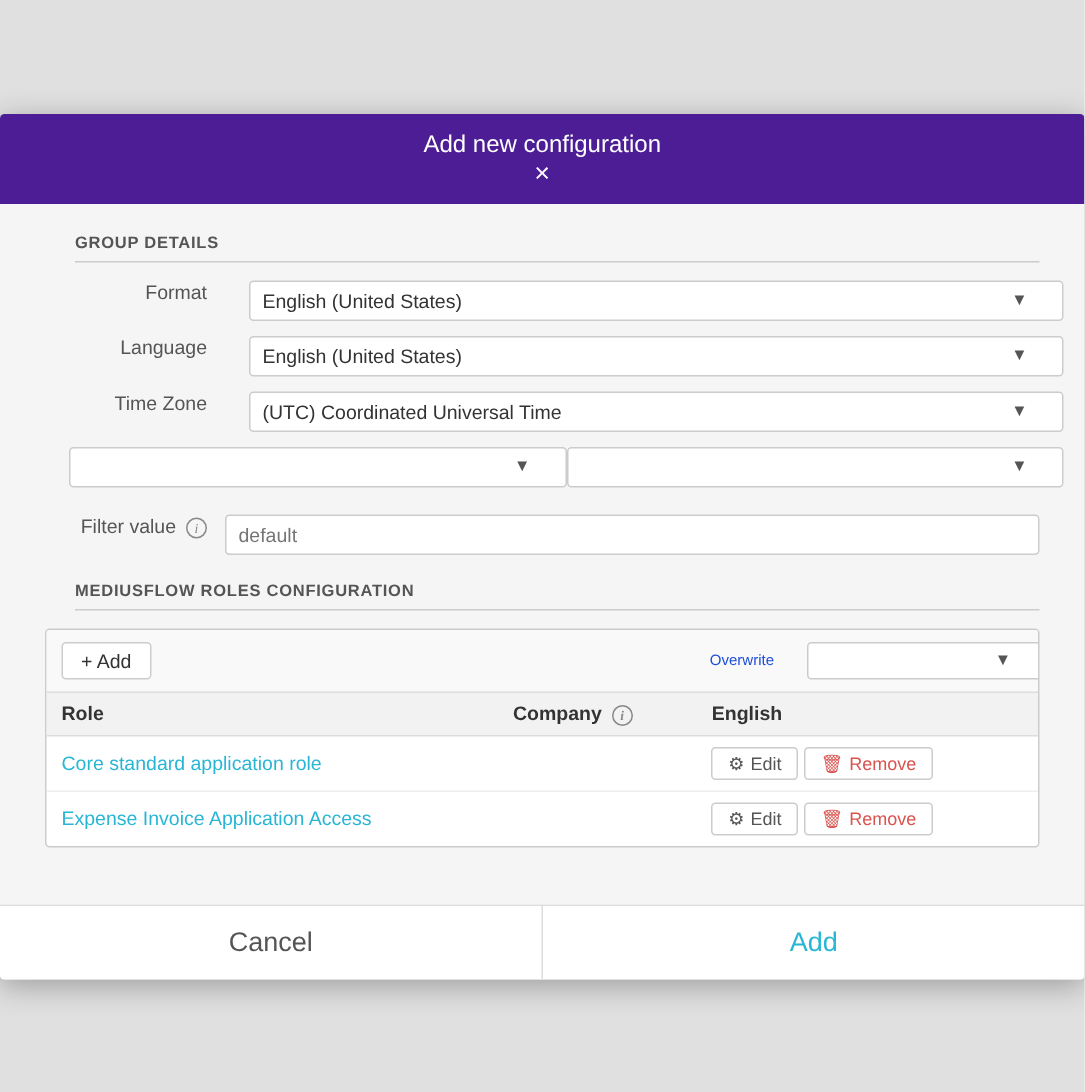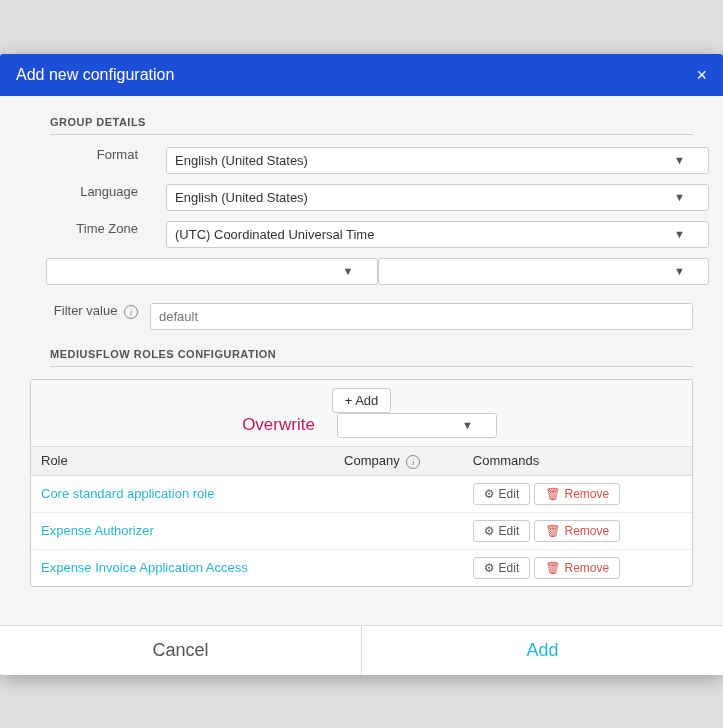--- a/index.html
+++ b/index.html
@@ -13,26 +13,27 @@
       min-height: 100vh;
     }
     .modal {
       width: 723px;
       background: #fff;
       border-radius: 3px;
       overflow: hidden;
       box-shadow: 0 4px 20px rgba(0,0,0,0.3);
     }
     .modal-header {
-      background: #1d4ed8;
+      background: #4c1d95;
       color: #fff;
       padding: 12px 16px;
       display: flex;
       justify-content: space-between;
       align-items: center;
+      flex-direction: column;
     }
     .modal-header h2 {
       font-size: 16px;
       font-weight: normal;
     }
     .close-btn {
       background: none;
       border: none;
       color: #fff;
       font-size: 18px;
@@ -150,53 +151,52 @@
       background: #fff;
       overflow: hidden;
     }
     .roles-toolbar {
       display: flex;
       align-items: center;
       padding: 8px 10px;
       background: #f9f9f9;
       border-bottom: 1px solid #ddd;
       justify-content: space-between;
-      flex-direction: column;
     }
     .add-btn {
       display: flex;
       align-items: center;
       gap: 4px;
       padding: 4px 12px;
       border: 1px solid #ccc;
       border-radius: 3px;
       background: #fff;
       font-size: 13px;
       color: #333;
       cursor: pointer;
     }
     .overwrite-row {
       display: flex;
       align-items: center;
       gap: 6px;
     }
     .overwrite-label {
-      font-size: 17px;
-      color: #be185d;
+      font-size: 10px;
+      color: #1d4ed8;
     }
     .roles-table {
       width: 100%;
       border-collapse: collapse;
     }
     .roles-table th {
       text-align: left;
       padding: 6px 10px;
       background: #f2f2f2;
       border-bottom: 1px solid #ddd;
-      font-weight: normal;
+      font-weight: bold;
       font-size: 13px;
       color: #333;
     }
     .roles-table td {
       padding: 7px 10px;
       border-bottom: 1px solid #eee;
       font-size: 13px;
       vertical-align: middle;
     }
     .roles-table tr:last-child td {
@@ -346,32 +346,27 @@
 
         <div class="table-scroll-wrapper">
           <table class="roles-table">
             <thead>
               <tr>
                 <th>Role</th>
                 <th>
                   <span>Company</span>
                   <span class="info-icon">i</span>
                 </th>
-                <th>Commands</th>
+                <th>English</th>
               </tr>
             </thead>
             <tbody id="roles-tbody">
 
             <tr>
                   <td><a class="role-link">Core standard application role</a></td>
-                  <td></td>
-                  <td><button class="cmd-btn edit-btn"><span style="font-size:12px;">⚙</span> Edit</button><button class="cmd-btn remove-btn"><span style="font-size:12px; color:#d9534f;">🗑</span> Remove</button></td>
-                </tr>
-                <tr>
-                  <td><a class="role-link">Expense Authorizer</a></td>
                   <td></td>
                   <td><button class="cmd-btn edit-btn"><span style="font-size:12px;">⚙</span> Edit</button><button class="cmd-btn remove-btn"><span style="font-size:12px; color:#d9534f;">🗑</span> Remove</button></td>
                 </tr>
                 <tr>
                   <td><a class="role-link">Expense Invoice Application Access</a></td>
                   <td></td>
                   <td><button class="cmd-btn edit-btn"><span style="font-size:12px;">⚙</span> Edit</button><button class="cmd-btn remove-btn"><span style="font-size:12px; color:#d9534f;">🗑</span> Remove</button></td>
                 </tr>
               </tbody>
           </table>

